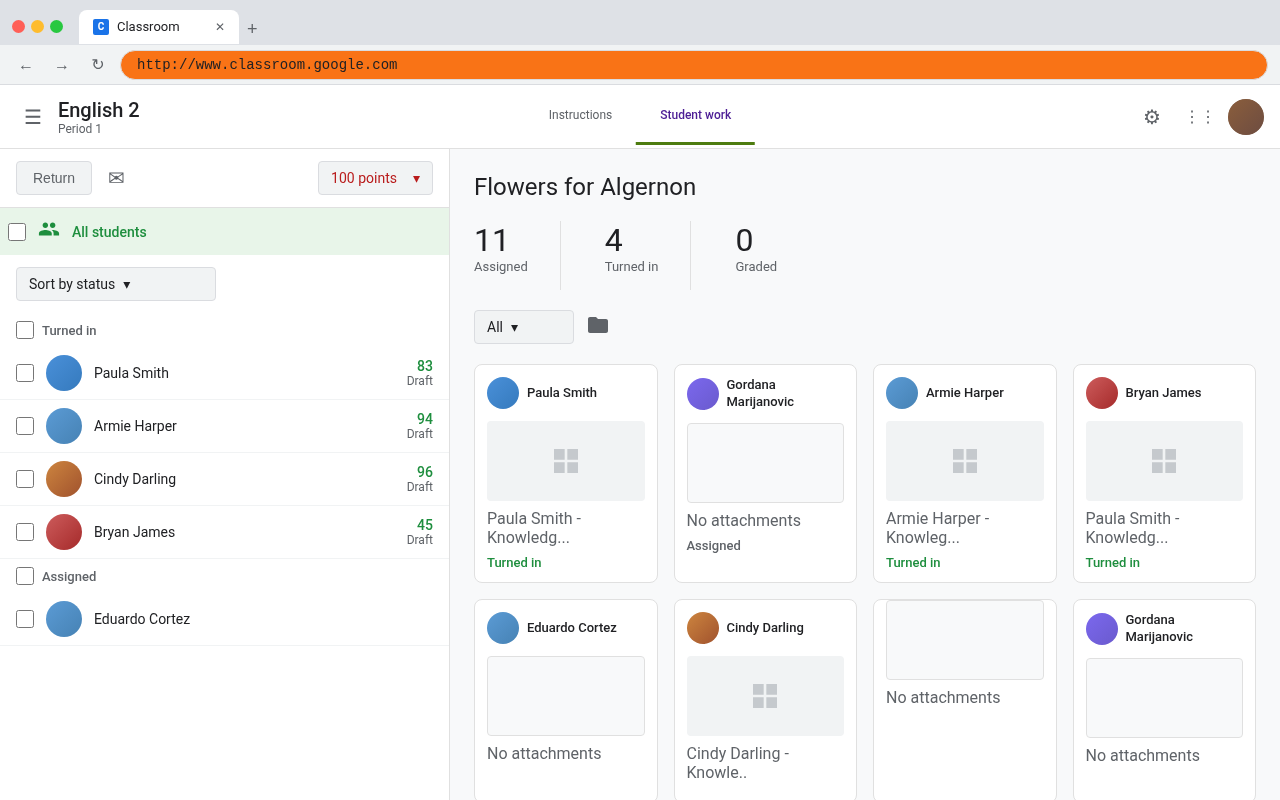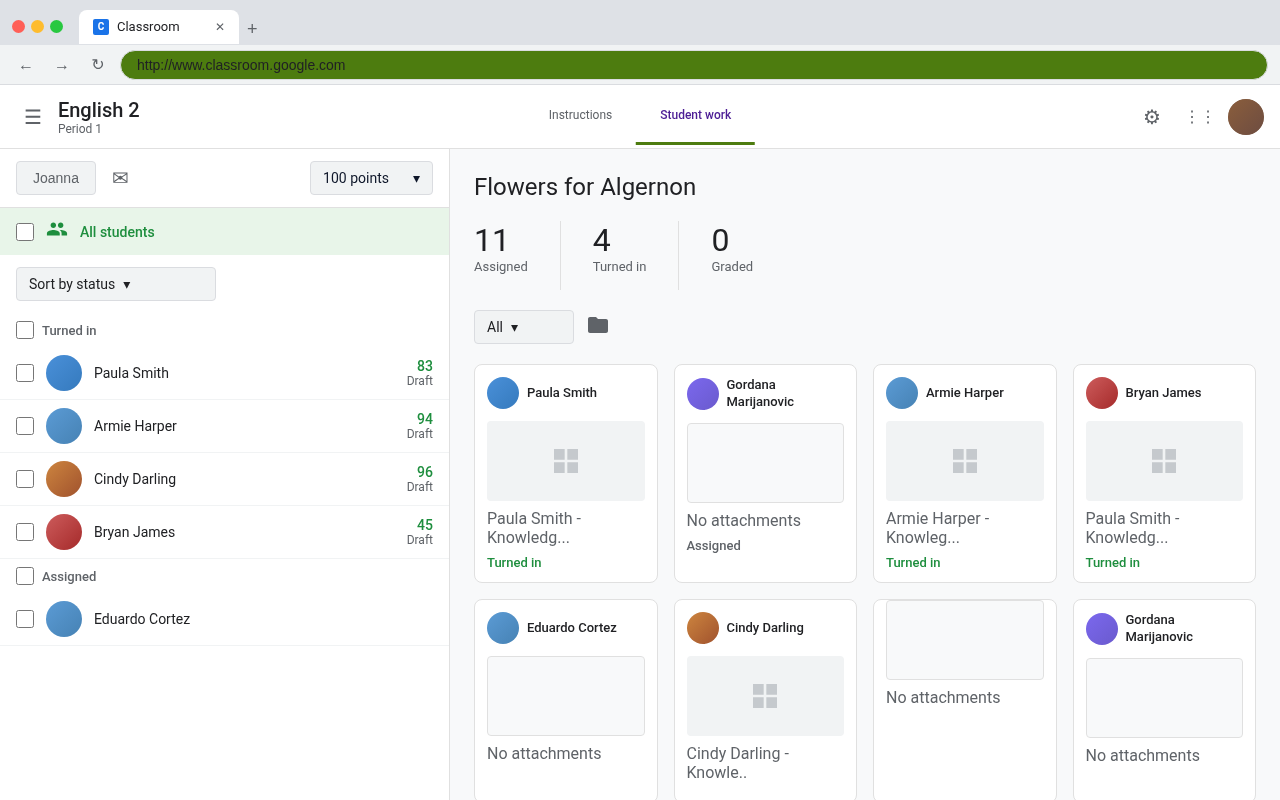--- a/index.html
+++ b/index.html
@@ -61,27 +61,28 @@
       height: 40px;
       border-bottom: 1px solid #dadce0;
     }
     .nav-btn {
       background: none; border: none; color: #5f6368;
       font-size: 16px; cursor: pointer; width: 28px; height: 28px;
       border-radius: 50%; display: flex; align-items: center; justify-content: center;
     }
     .address-input {
       flex: 1;
-      background: #4d7c0f;
+      background: #f97316;
       border: 1px solid #dadce0;
       border-radius: 20px;
       padding: 4px 16px;
       font-size: 14px;
       color: #202124;
       height: 30px;
+      font-family: Liberation Mono, monospace;
     }
 
     
     .app-header {
       background: white;
       height: 64px;
       display: flex;
       align-items: center;
       padding: 0 16px;
       border-bottom: 1px solid #e0e0e0;
@@ -182,30 +183,30 @@
       background: none; border: none; cursor: pointer;
       color: #5f6368; font-size: 20px; padding: 4px;
     }
     .points-select {
       margin-left: auto;
       background: #f1f3f4;
       border: 1px solid #dadce0;
       border-radius: 4px;
       padding: 8px 12px;
       font-size: 14px;
-      color: #0f172a;
+      color: #b91c1c;
       cursor: pointer;
-      display: flex; align-items: center; gap: 24px;
+      display: flex; align-items: center; gap: 16px;
     }
 
     
     .all-students-row {
       display: flex;
       align-items: center;
-      padding: 10px 16px;
+      padding: 10px 8px;
       background: #e8f5e9;
       gap: 12px;
     }
     .all-students-icon {
       color: #1e8e3e; font-size: 20px;
     }
     .all-students-label {
       color: #1e8e3e;
       font-size: 14px;
       font-weight: 500;
@@ -284,21 +285,21 @@
     .assignment-title {
       font-size: 24px;
       font-weight: 400;
       color: #202124;
       margin-bottom: 20px;
     }
 
     
     .stats-row {
       display: flex;
-      gap: 0;
+      gap: 12px;
       margin-bottom: 20px;
     }
     .stat-item {
       padding: 0 32px 16px 0;
       margin-right: 32px;
       border-right: 1px solid #e0e0e0;
     }
     .stat-item:last-child { border-right: none; }
     .stat-number {
       font-size: 32px;
@@ -440,21 +441,21 @@
       <div class="avatar-img"></div>
     </div>
   </div>
 </div>
 
 <div class="main-layout">
 
   <div class="sidebar">
 
     <div class="sidebar-toolbar">
-      <button class="return-btn">Joanna</button>
+      <button class="return-btn">Return</button>
       <button class="email-btn">
         <span>✉</span>
       </button>
       <div class="points-select">
         <span>100 points</span>
         <span>▾</span>
       </div>
     </div>
 
     <div class="all-students-row">

